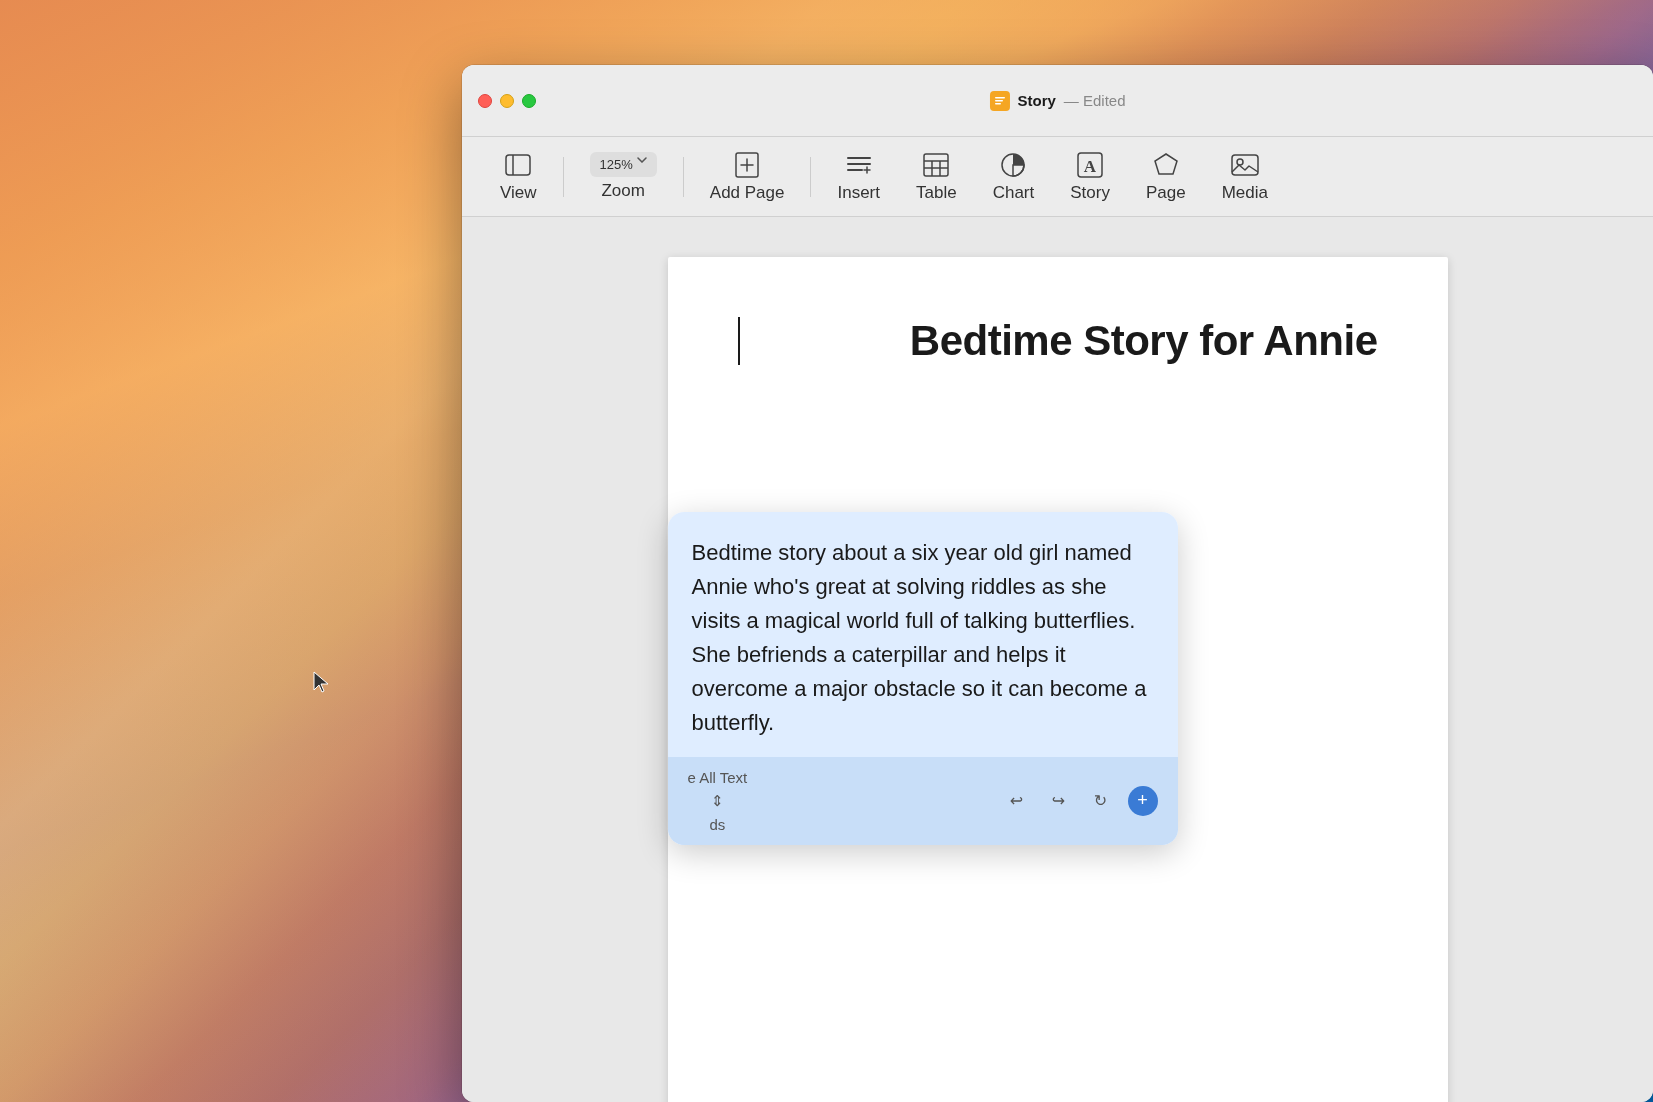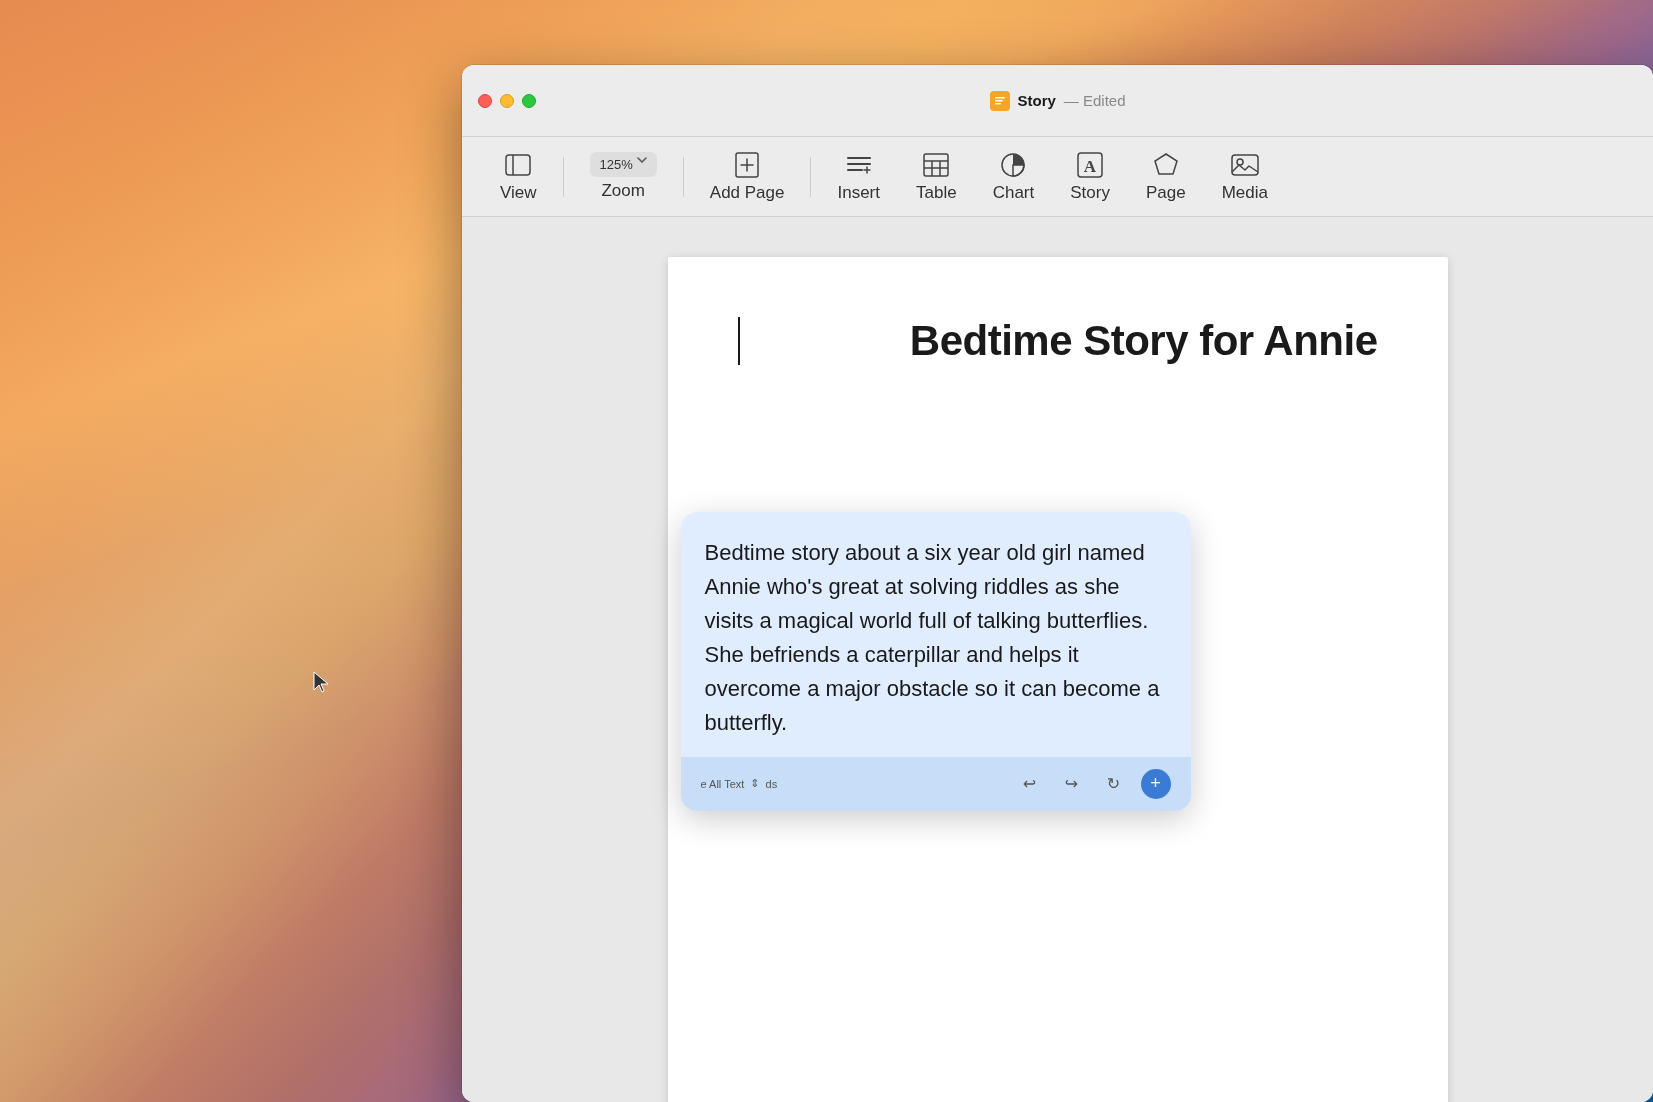--- a/index.html
+++ b/index.html
@@ -240,21 +240,21 @@
 
     @keyframes blink {
       0%, 50% { opacity: 1; }
       51%, 100% { opacity: 0; }
     }
 
     
     .ai-popup {
       position: absolute;
       top: 255px;
-      left: 13px;
+      left: 0px;
       width: 510px;
       background: rgba(220, 235, 255, 0.92);
       backdrop-filter: blur(20px);
       border-radius: 16px;
       box-shadow: 0 8px 32px rgba(0,0,0,0.2), 0 0 0 0.5px rgba(255,255,255,0.5);
       overflow: hidden;
       z-index: 10;
     }
 
     .ai-popup-content {
@@ -270,22 +270,23 @@
       padding: 12px 20px;
       display: flex;
       align-items: center;
       justify-content: space-between;
     }
 
     .ai-footer-left {
       display: flex;
       align-items: center;
       gap: 6px;
-      font-size: 11px;
+      font-size: 15px;
       color: #555;
+      flex-direction: column;
     }
 
     .ai-footer-actions {
       display: flex;
       align-items: center;
       gap: 12px;
     }
 
     .ai-action-btn {
       width: 30px;

